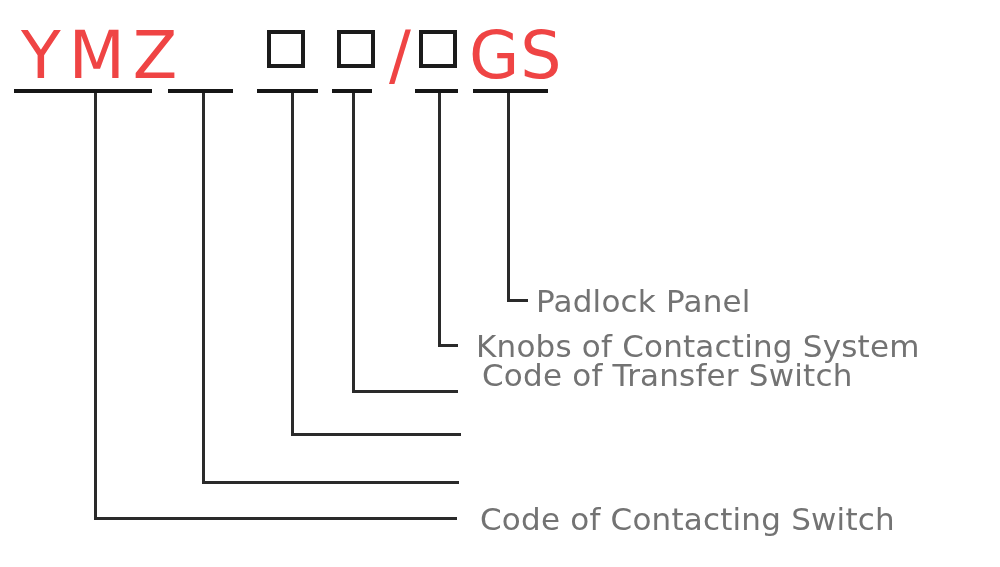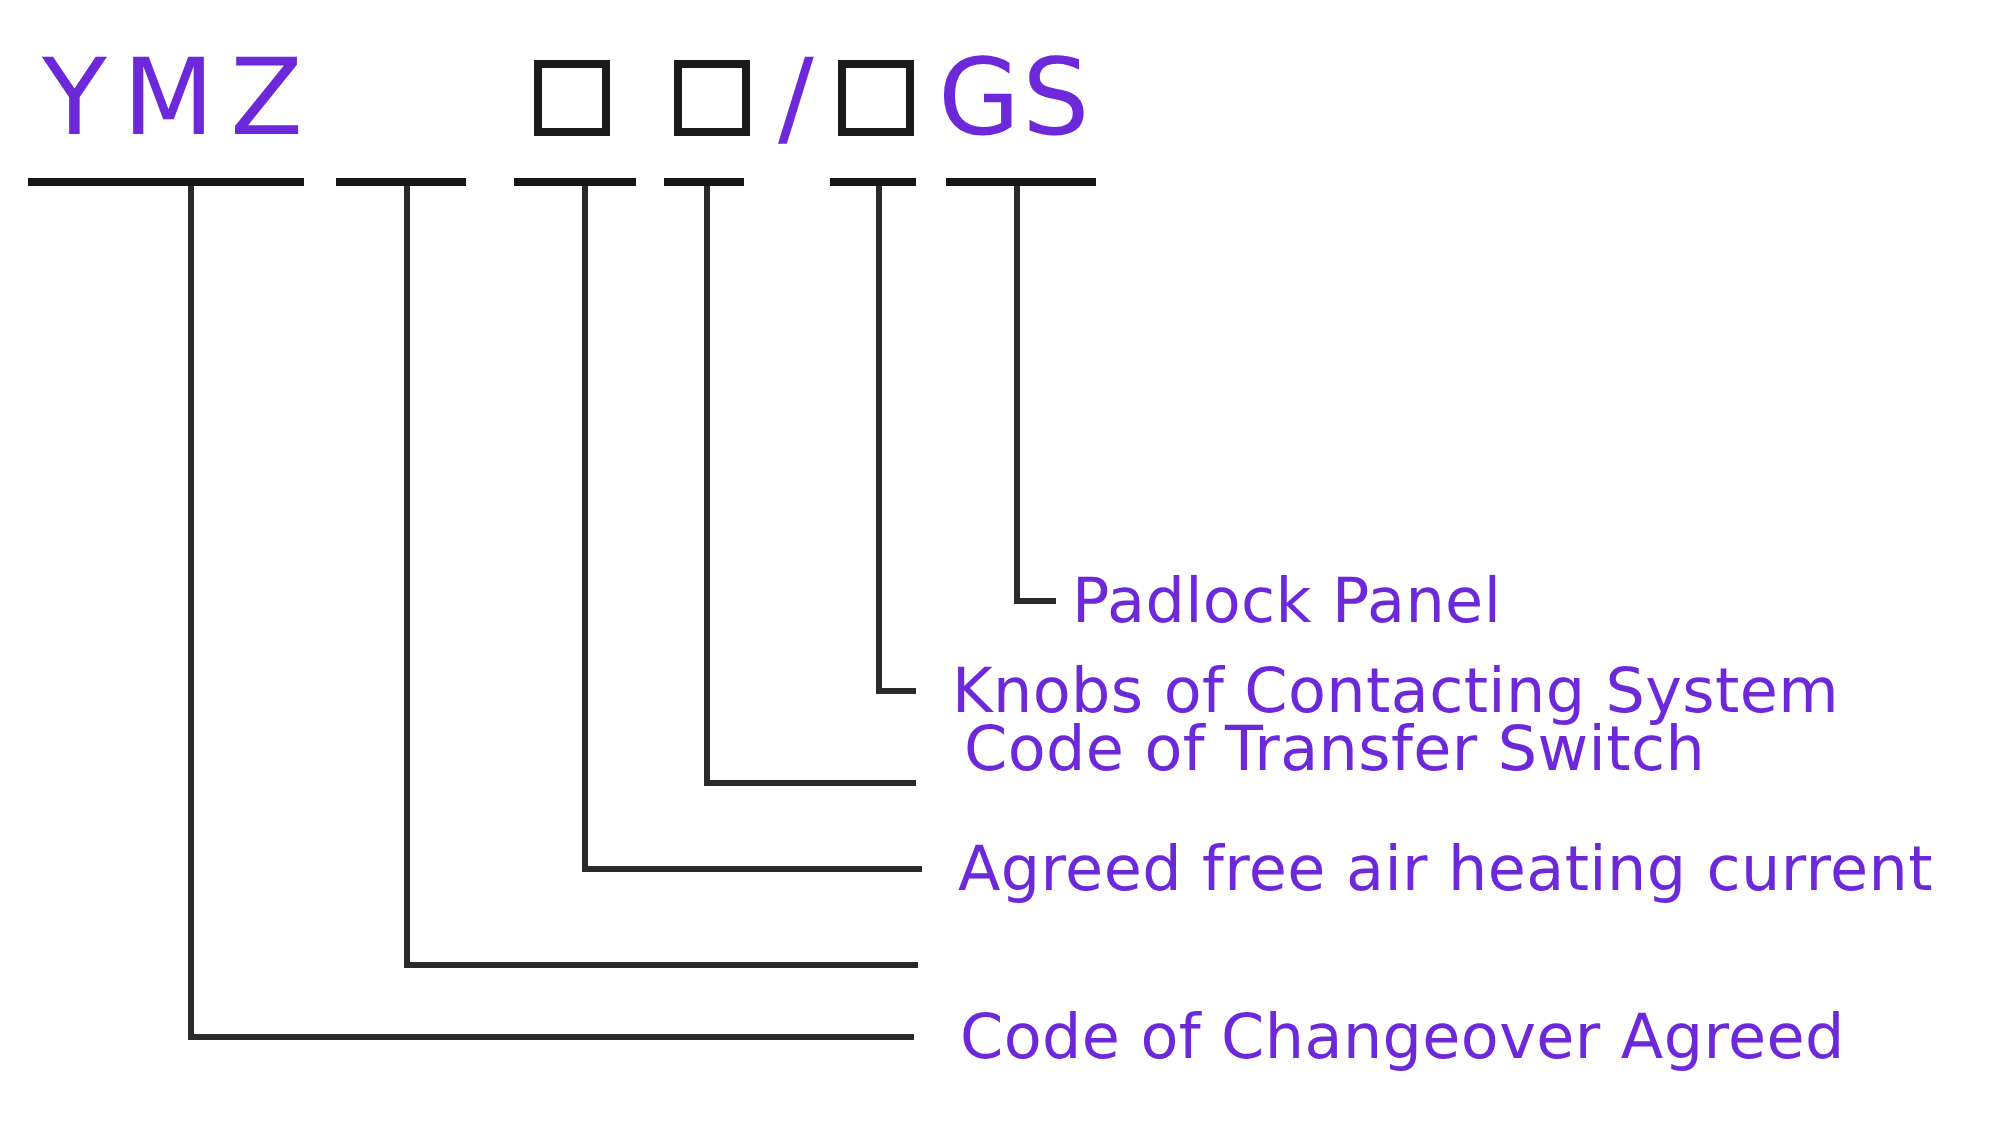--- a/index.html
+++ b/index.html
@@ -8,24 +8,24 @@
     width:1000px;height:567px;
     background:#fff;
     font-family:"DejaVu Sans","Liberation Sans",sans-serif;
     color:#161616;
     overflow:hidden;
   }
   
   .t{
     position:absolute;
     top:23px;
-    font-size:53px;
+    font-size:65px;
     line-height:1;
     letter-spacing:1px;
-    color:#6d28d9;
+    color:#ef4444;
     white-space:pre;
   }
   
   .sq{
     position:absolute;
     top:30px;
     width:30px;height:30px;
     border:4px solid #1b1b1b;
     background:#fff;
   }
@@ -42,21 +42,21 @@
     border-left:3px solid #2a2a2a;
     border-bottom:3px solid #2a2a2a;
     box-sizing:border-box;
   }
   
   .lbl{
     position:absolute;
     font-size:31px;
     line-height:35px;
     letter-spacing:0.2px;
-    color:#6d28d9;
+    color:#737373;
     white-space:nowrap;
   }
 </style>
 </head>
 <body>
 
 <div class="figure">
 
   <span class="t" style="left:21px;letter-spacing:8px;">YMZ</span>
   <span class="sq" style="left:267px;"></span>
@@ -75,16 +75,15 @@
   <div class="conn" style="left:94px;width:363px;height:427px;"></div>
   <div class="conn" style="left:202px;width:257px;height:391px;"></div>
   <div class="conn" style="left:291px;width:170px;height:343px;"></div>
   <div class="conn" style="left:352px;width:106px;height:300px;"></div>
   <div class="conn" style="left:438px;width:20px;height:254px;"></div>
   <div class="conn" style="left:507px;width:21px;height:209px;"></div>
 
   <div class="lbl" style="left:536px;top:284px;">Padlock Panel</div>
   <div class="lbl" style="left:476px;top:329px;">Knobs of Contacting System</div>
   <div class="lbl" style="left:482px;top:358px;">Code of Transfer Switch</div>
-  <div class="lbl" style="left:479px;top:418px;">Agreed free air heating current</div>
-  <div class="lbl" style="left:480px;top:502px;">Code of Changeover Agreed</div>
+  <div class="lbl" style="left:480px;top:502px;">Code of Contacting Switch</div>
 
 </div>
 
 </body></html>

